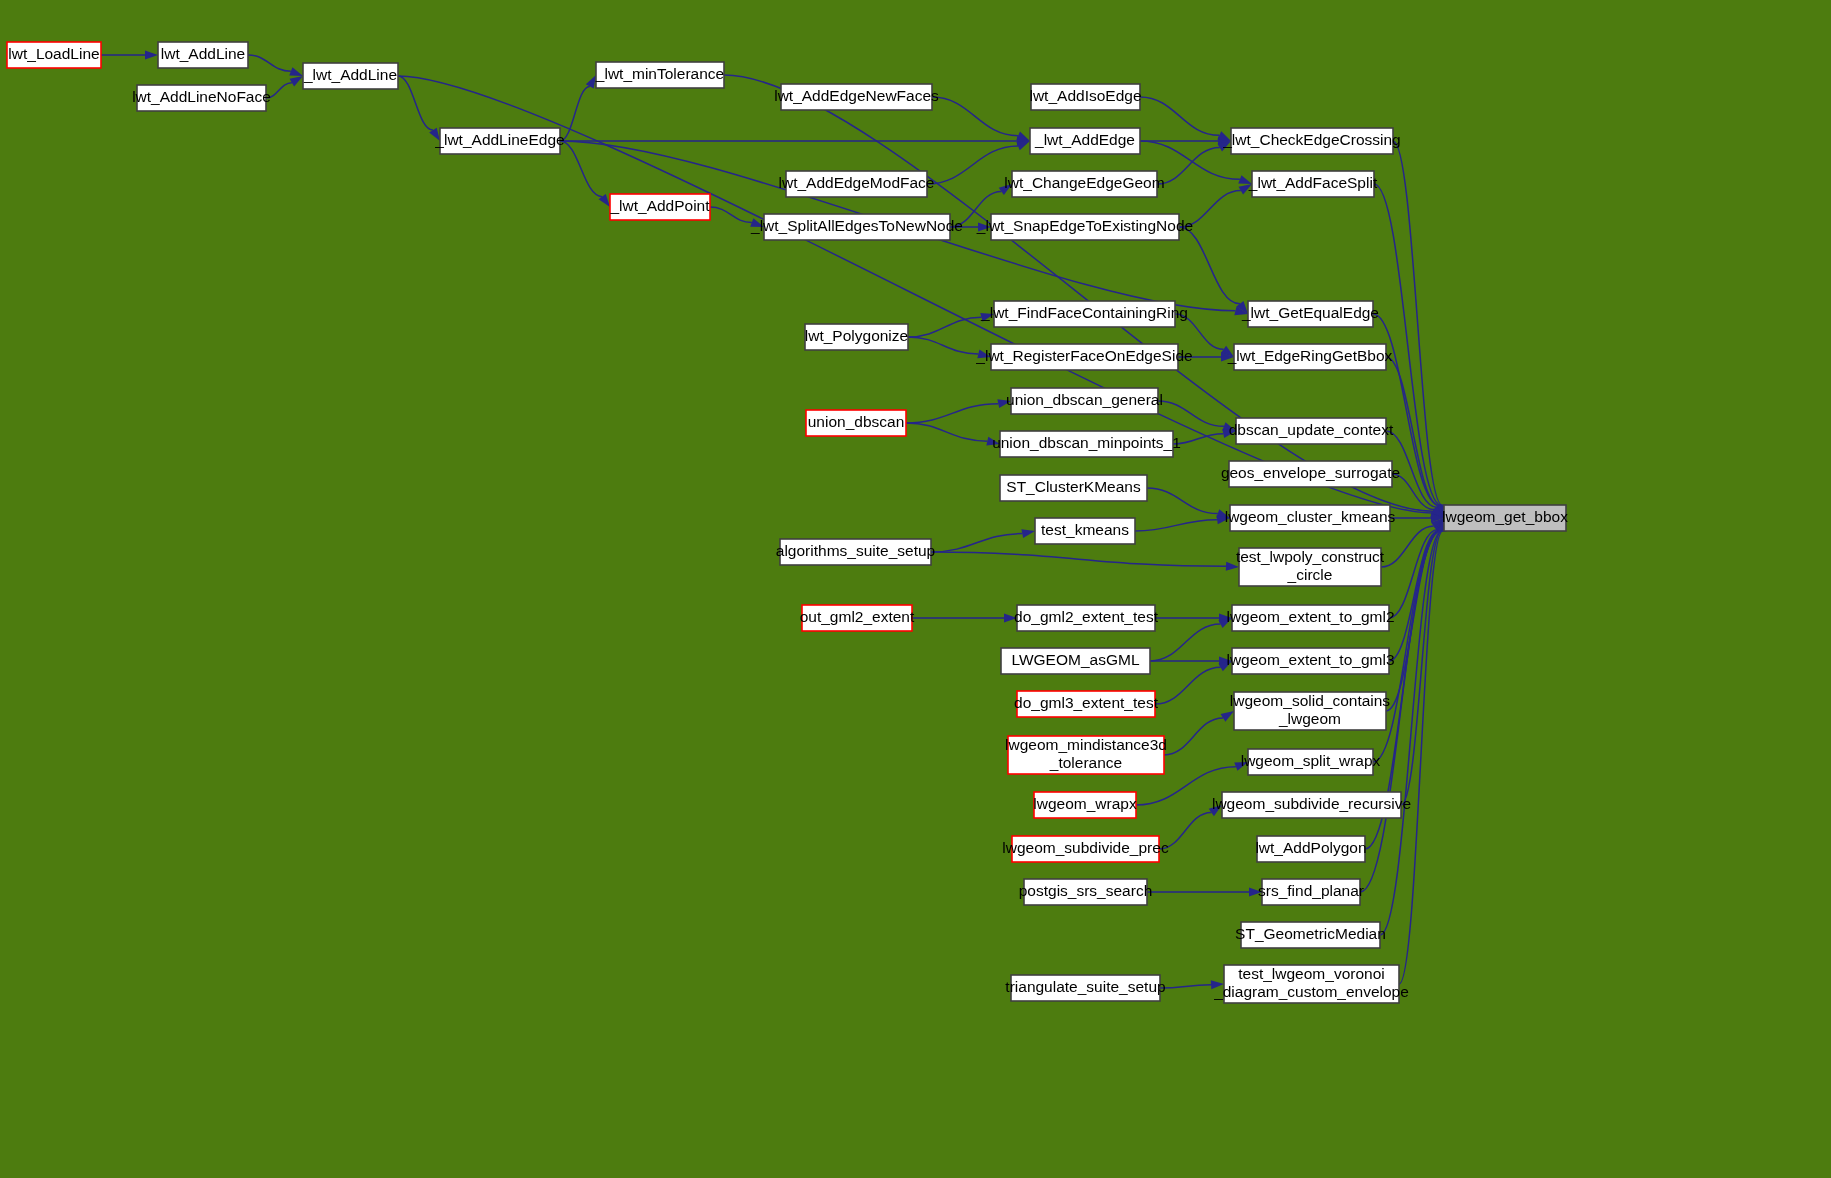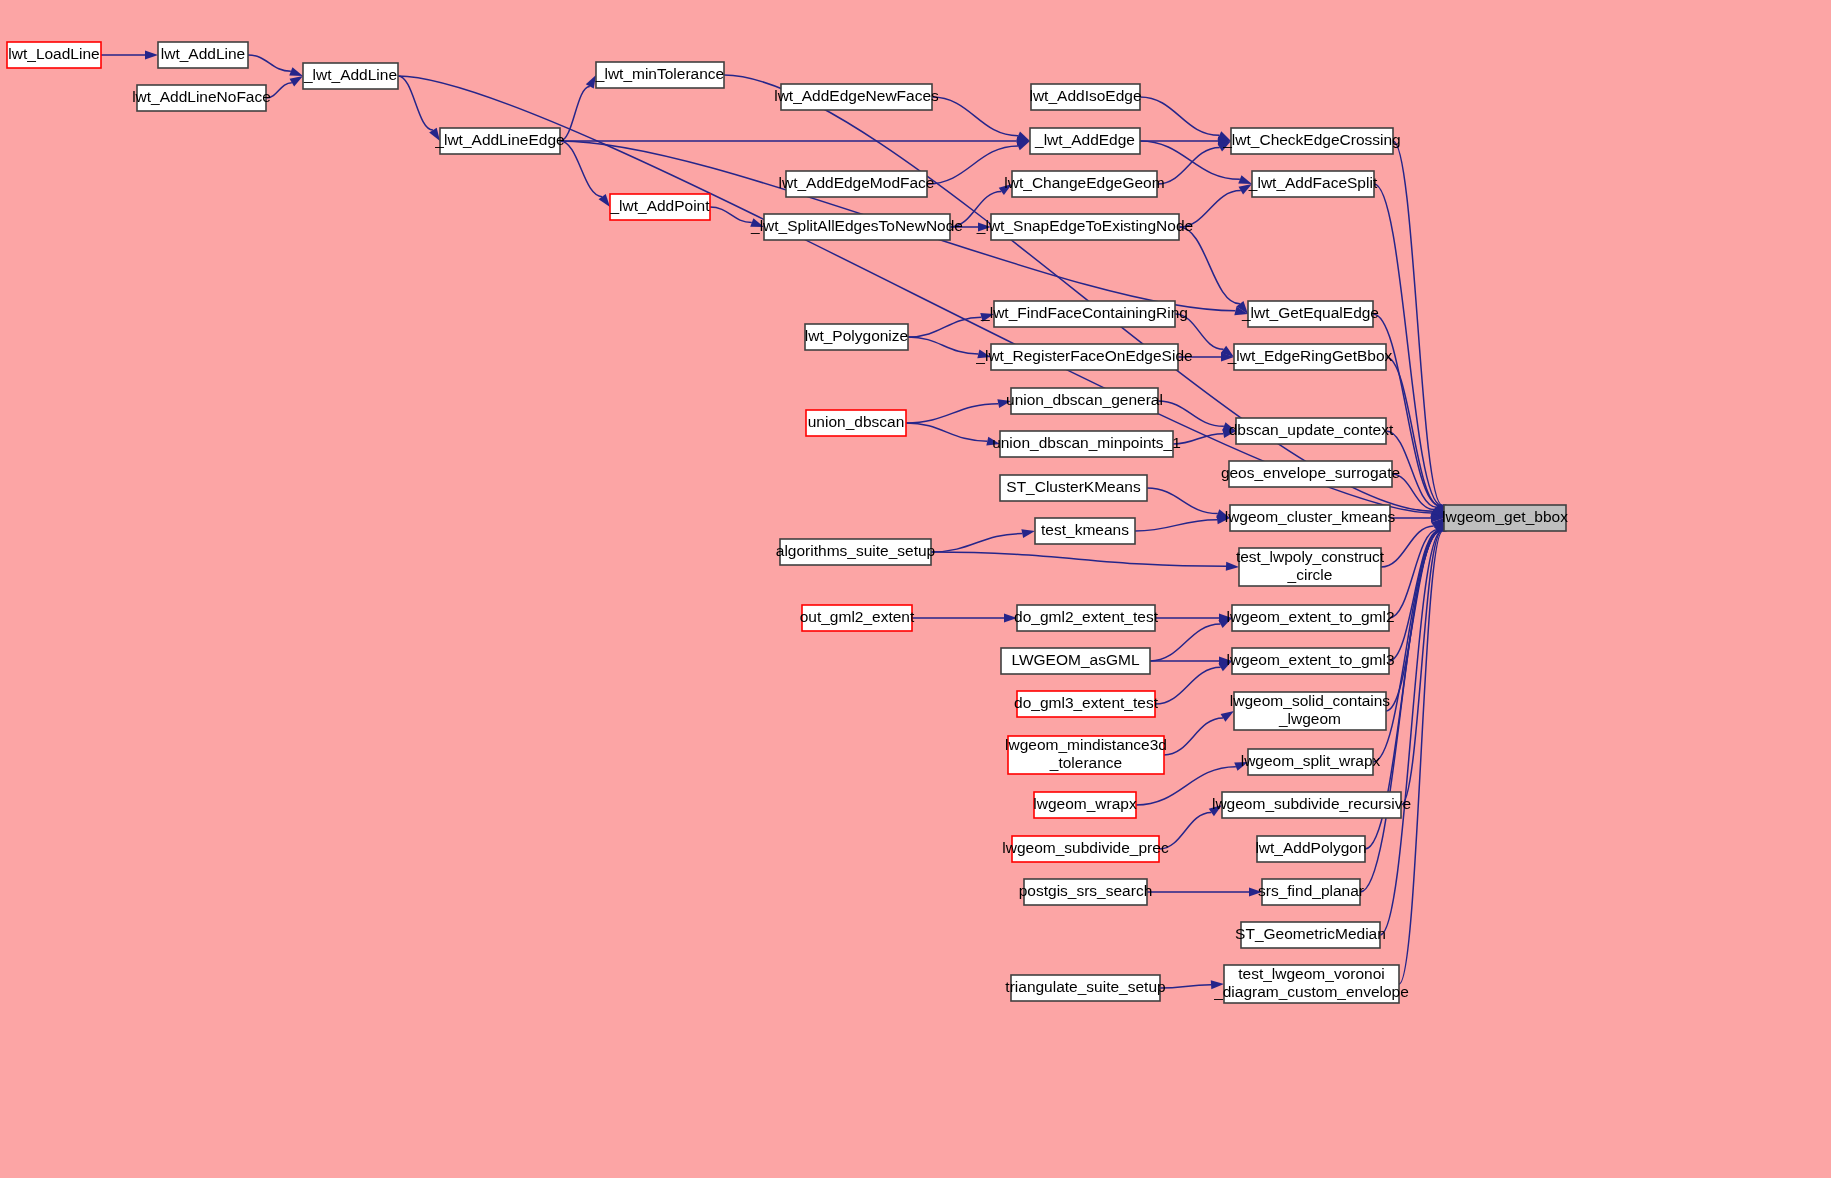--- a/index.html
+++ b/index.html
@@ -4,21 +4,21 @@
 <style>
   html, body {
     margin: 0;
     padding: 0;
     background: #ffffff;
   }
   #canvas {
     position: relative;
     width: 1831px;
     height: 1178px;
-    background: #fca5a5;
+    background: #4d7c0f;
     font-family: "Liberation Sans", sans-serif;
   }
   svg#graph {
     position: absolute;
     top: 0;
     left: 0;
     width: 1831px;
     height: 1178px;
   }
   .node-box {

